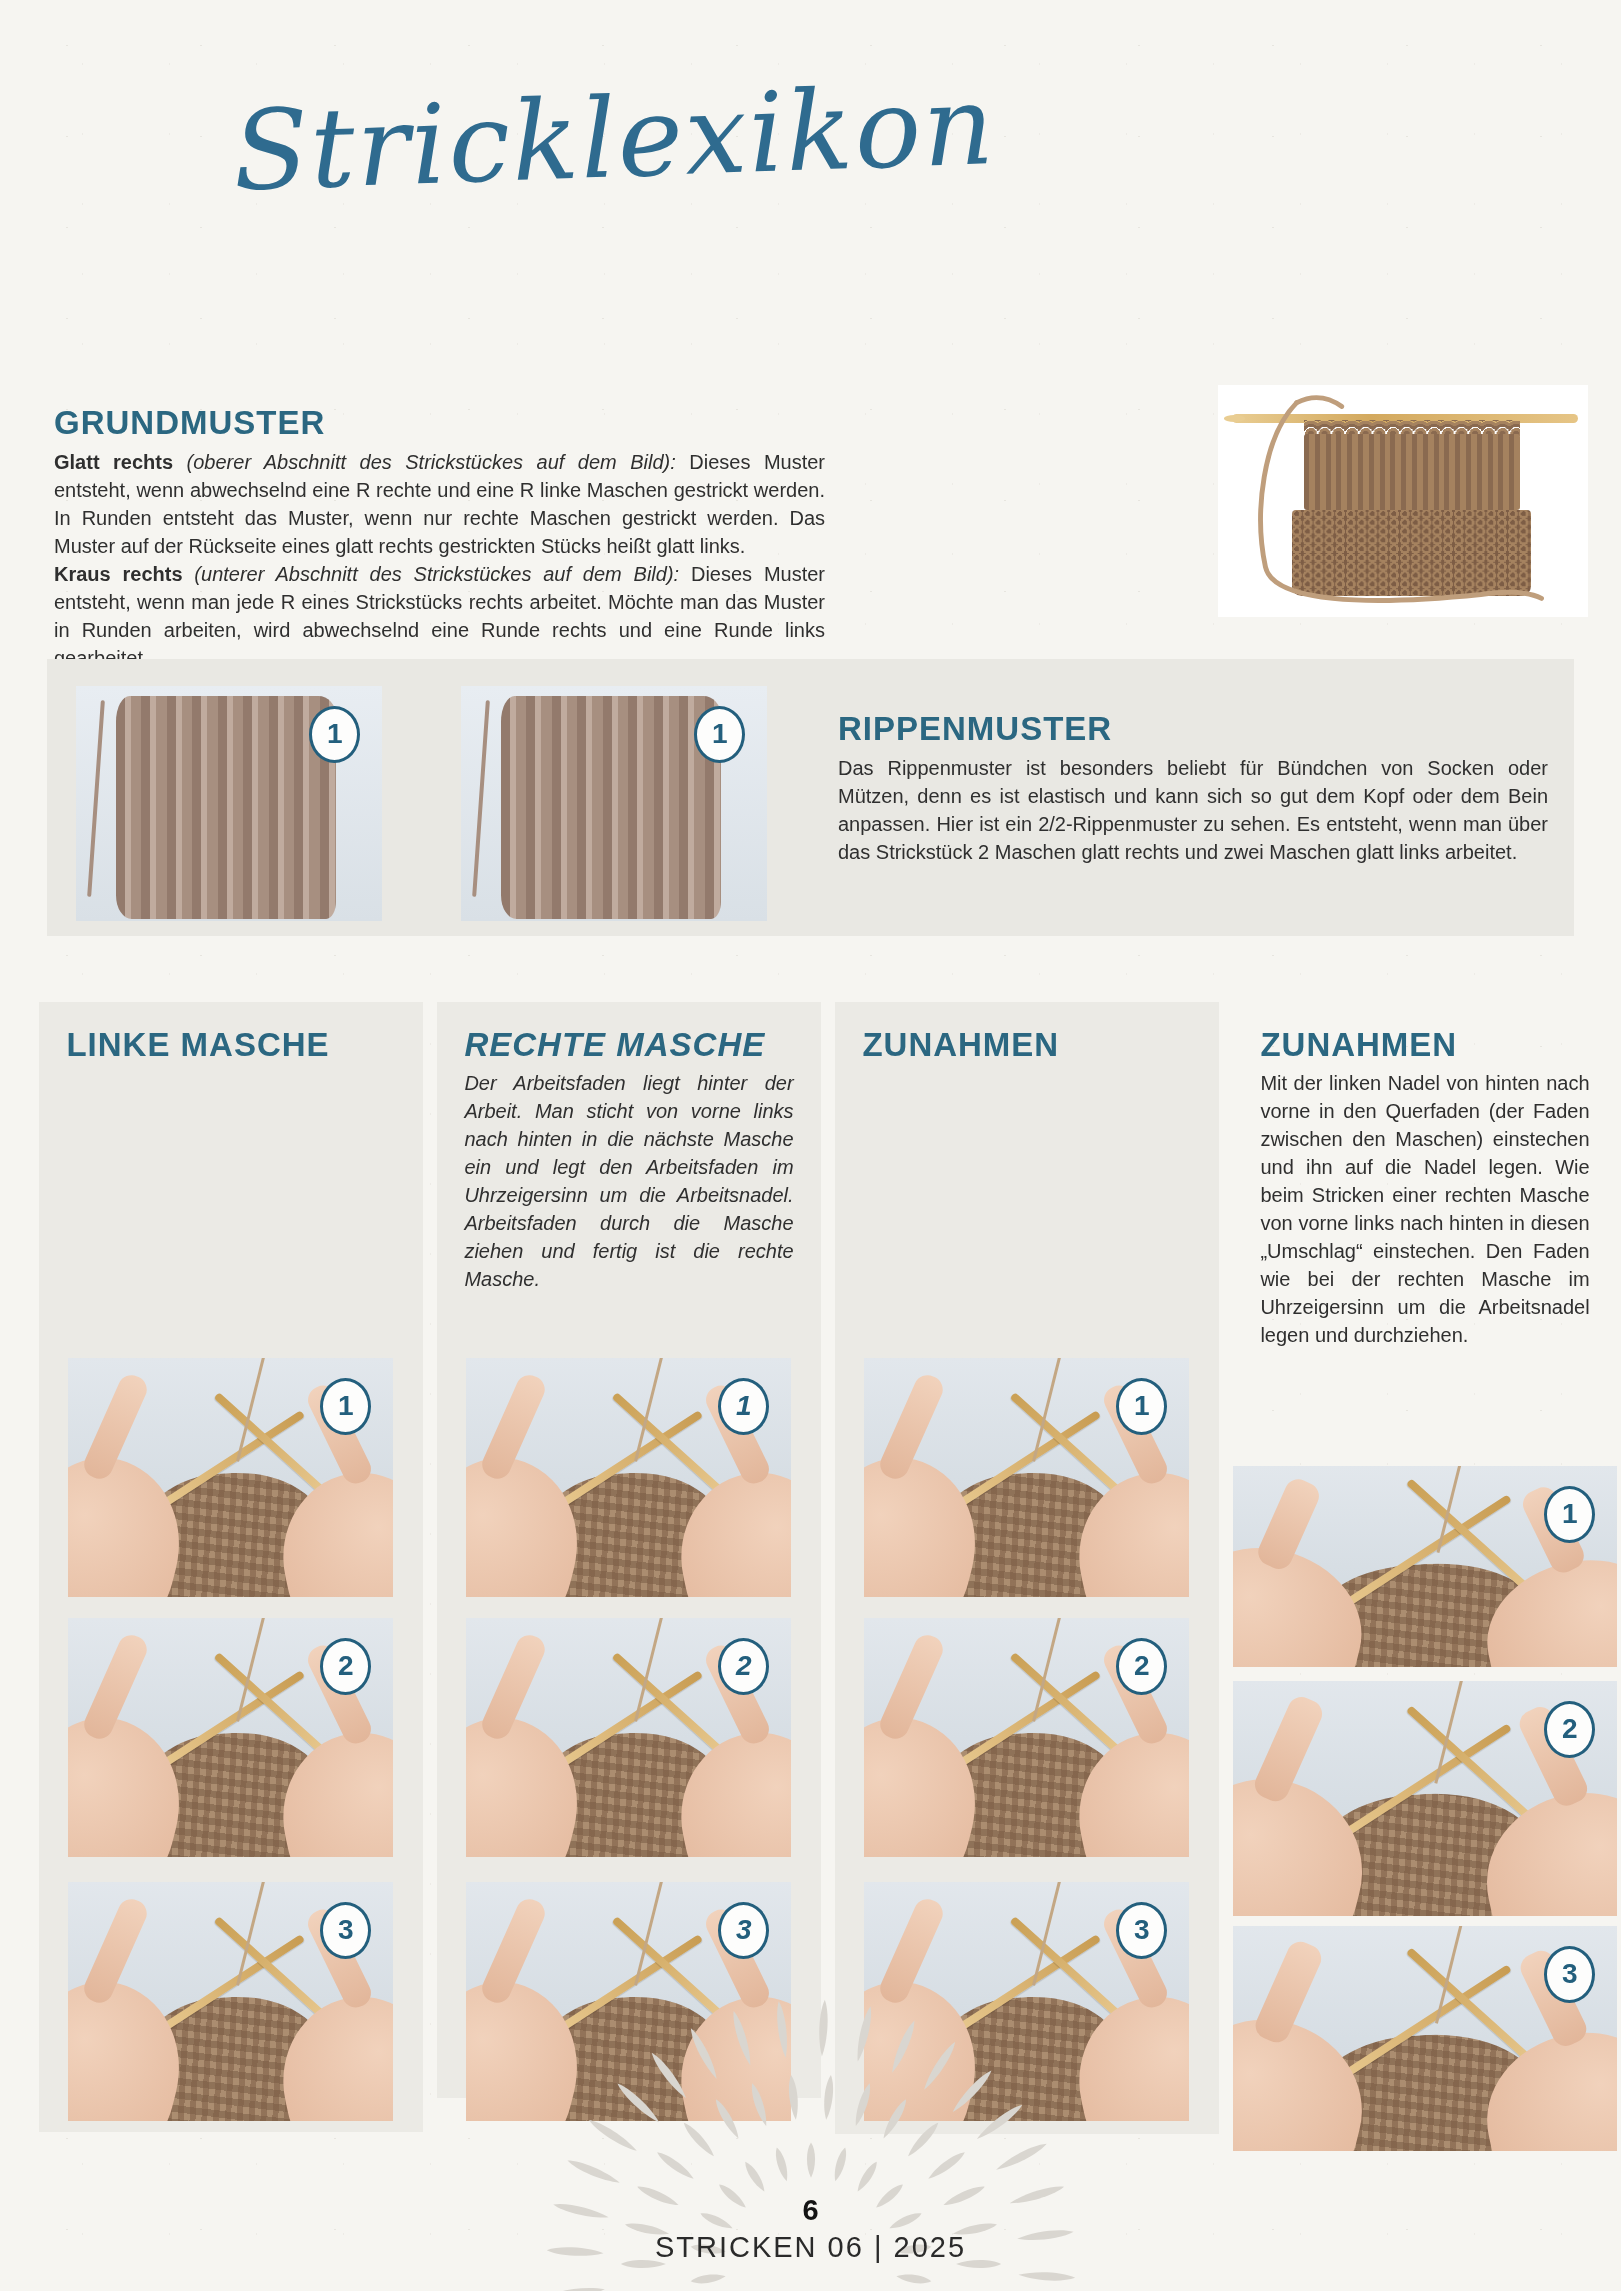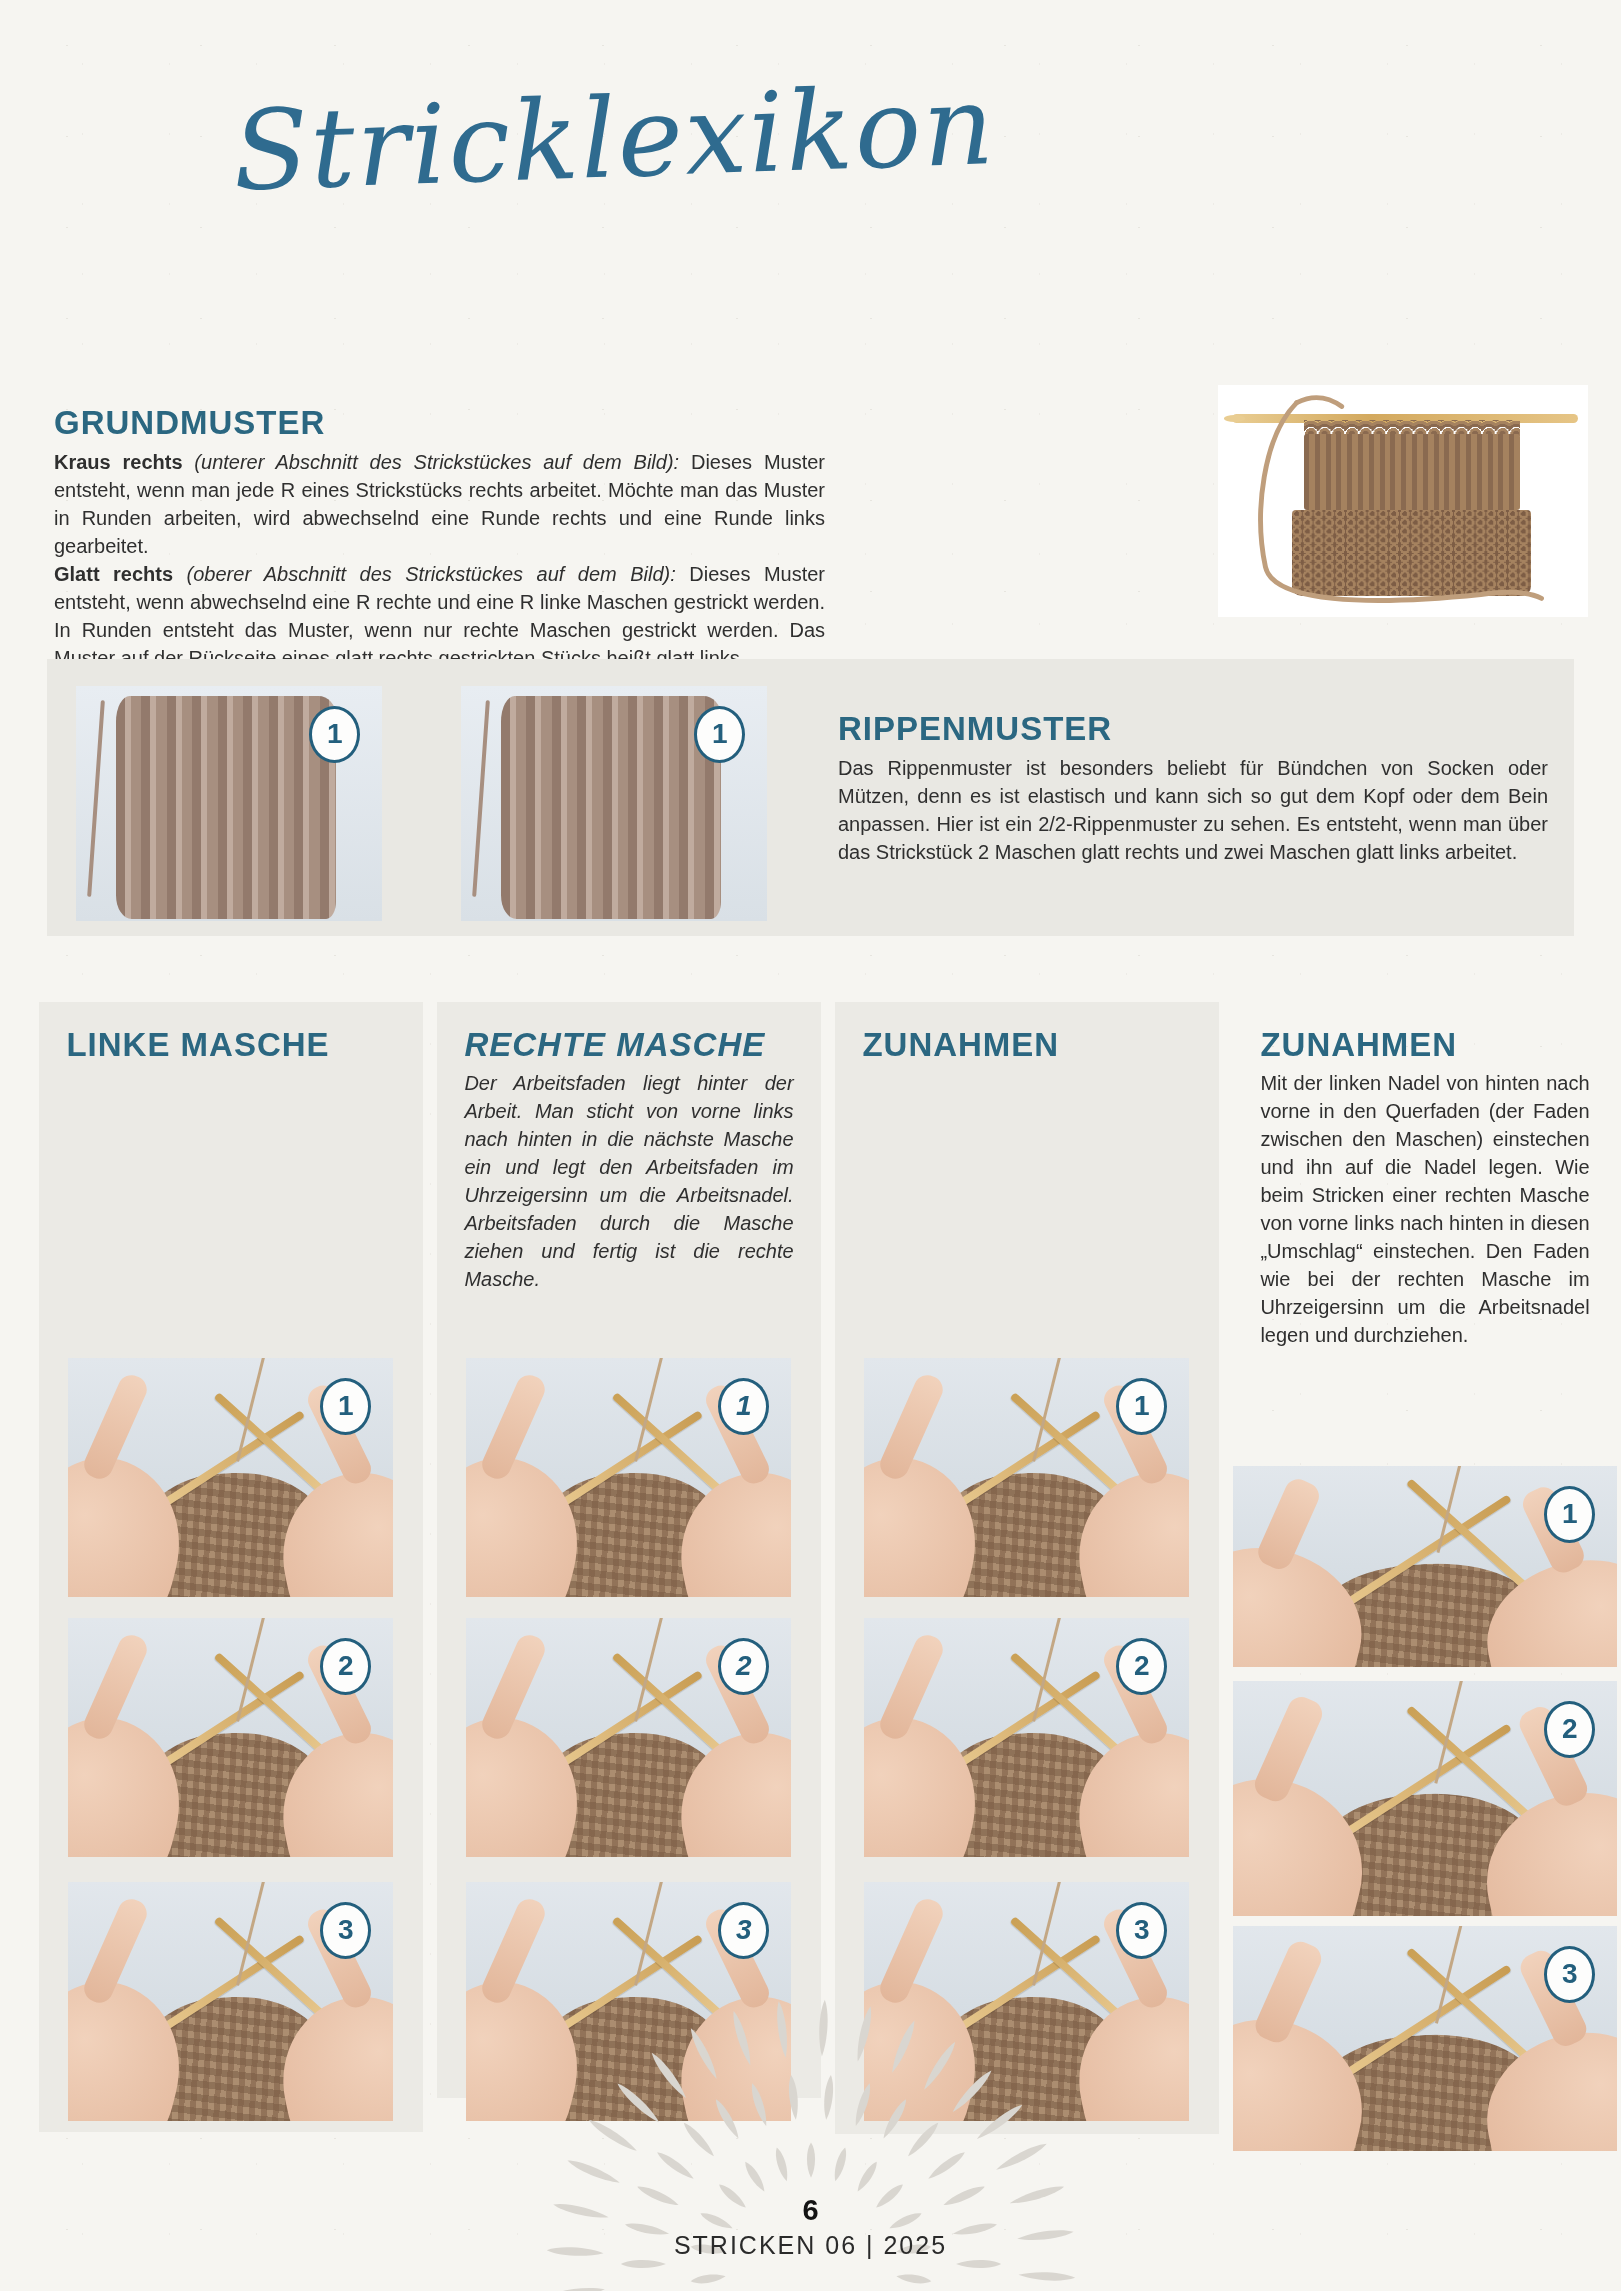--- a/index.html
+++ b/index.html
@@ -92,33 +92,33 @@
   .fingerL{position:absolute; left:10%; top:6%; width:9%; height:46%; border-radius:13.7px;
     background:linear-gradient(180deg,#f1d2bc,#e2b69a); transform:rotate(24deg);}
   .handR{position:absolute; right:-14%; bottom:-18%; width:48%; height:70%; border-radius:52% 48% 50% 40%;
     background:radial-gradient(circle at 65% 35%, #f1d2bc, #e2b69a); transform:rotate(-12deg);}
   .fingerR{position:absolute; right:12%; top:10%; width:9%; height:44%; border-radius:13.7px;
     background:linear-gradient(180deg,#f1d2bc,#e2b69a); transform:rotate(-26deg);}
   
   .burst{position:absolute; left:517px; top:1970px; width:588px; height:588px; pointer-events:none;}
   .footer{position:absolute; left:0; width:100%; top:2194px; text-align:center;}
   .page-num{font-size:29px; font-weight:bold; color:#141414; margin:0;}
-  .mag-line{font-size:25px; letter-spacing:2px; color:#2a2a2a; margin:3.9px 0 0 0;}
+  .mag-line{font-size:29px; letter-spacing:2px; color:#2a2a2a; margin:3.9px 0 0 0;}
 </style>
 </head>
 <body>
 
 <div id="page">
 
   <div class="title">Stricklexikon</div>
 
   <div class="gm-text">
     <h2 class="h-teal">GRUNDMUSTER</h2>
+    <p class="body-txt"><b>Glatt rechts </b><i>(oberer Abschnitt des Strickstückes auf dem Bild): </i><span>Dieses Muster entsteht, wenn abwechselnd eine R rechte und eine R linke Maschen gestrickt werden. In Runden entsteht das Muster, wenn nur rechte Maschen gestrickt werden. Das Muster auf der Rückseite eines glatt rechts gestrickten Stücks heißt glatt links.</span></p>
     <p class="body-txt"><b>Kraus rechts </b><i>(unterer Abschnitt des Strickstückes auf dem Bild): </i><span>Dieses Muster entsteht, wenn man jede R eines Strickstücks rechts arbeitet. Möchte man das Muster in Runden arbeiten, wird abwechselnd eine Runde rechts und eine Runde links gearbeitet.</span></p>
-    <p class="body-txt"><b>Glatt rechts </b><i>(oberer Abschnitt des Strickstückes auf dem Bild): </i><span>Dieses Muster entsteht, wenn abwechselnd eine R rechte und eine R linke Maschen gestrickt werden. In Runden entsteht das Muster, wenn nur rechte Maschen gestrickt werden. Das Muster auf der Rückseite eines glatt rechts gestrickten Stücks heißt glatt links.</span></p>
   </div>
 
   <div class="gm-photo">
     <div class="gm-needle"></div>
     <div class="gm-loops"></div>
     <div class="gm-swatch-top"></div>
     <div class="gm-swatch-bottom"></div>
     <svg class="gm-yarn" width="370" height="232" viewBox="0 0 377 237">
       <path d="M80,18 C96,10 112,12 126,22" stroke="#bf9e7c" stroke-width="5" fill="none" stroke-linecap="round"></path>
       <path d="M80,18 C46,52 36,130 48,186 C56,222 150,226 268,214 C296,210 318,212 330,218" stroke="#bf9e7c" stroke-width="5" fill="none" stroke-linecap="round"></path>

